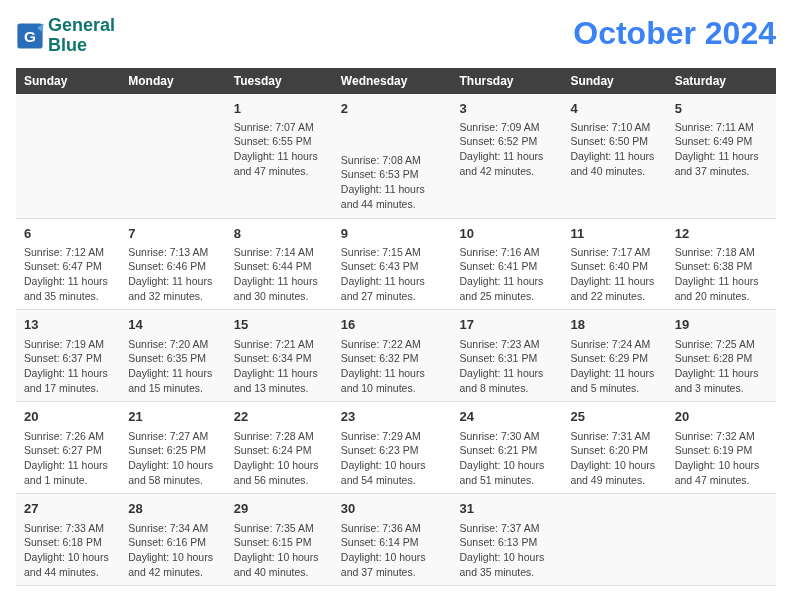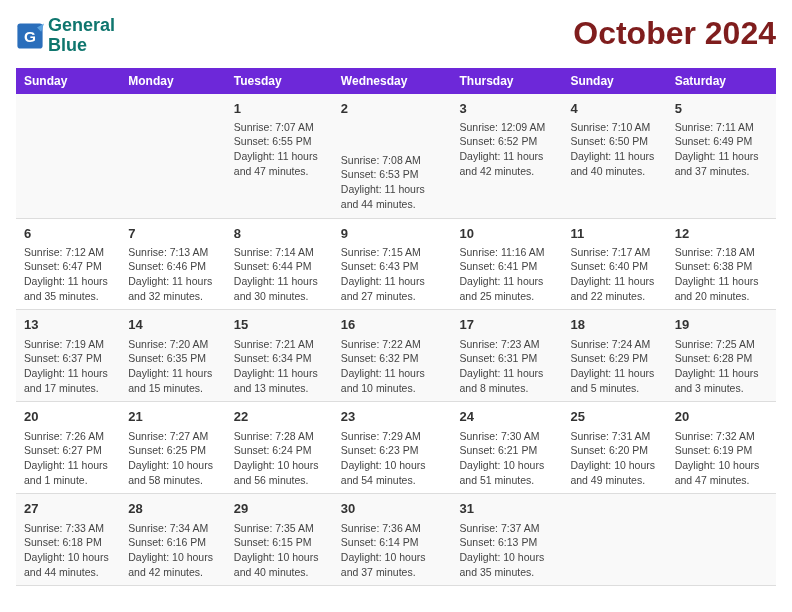--- a/index.html
+++ b/index.html
@@ -33,34 +33,34 @@
     .logo-icon {
       width: 28px;
       height: 28px;
     }
     .title-block {
       text-align: right;
     }
     .title-block h1 {
       font-size: 32px;
       font-weight: bold;
-      color: #7f1d1d;
+      color: #3b82f6;
       line-height: 1.1;
     }
     .title-block p {
       font-size: 14px;
       color: #555;
     }
     table {
       width: 100%;
       border-collapse: collapse;
       font-size: 11px;
     }
     thead tr {
-      background-color: #6d28d9;
+      background-color: #404040;
       color: #fff;
     }
     thead th {
       padding: 6px 8px;
       text-align: left;
       font-weight: bold;
       font-size: 12px;
     }
     tbody tr {
       border-bottom: 1px solid #ddd;
@@ -133,21 +133,21 @@
 Daylight: 11 hours and 47 minutes.</div>
         </td>
         <td>
           <span class="day-num">2</span>
           <div class="cell-content" style="white-space: pre-line; margin-top: 35px;">Sunrise: 7:08 AM
 Sunset: 6:53 PM
 Daylight: 11 hours and 44 minutes.</div>
         </td>
         <td>
           <span class="day-num">3</span>
-          <div class="cell-content" style="white-space: pre-line;">Sunrise: 12:09 AM
+          <div class="cell-content" style="white-space: pre-line;">Sunrise: 7:09 AM
 Sunset: 6:52 PM
 Daylight: 11 hours and 42 minutes.</div>
         </td>
         <td>
           <span class="day-num">4</span>
           <div class="cell-content" style="white-space: pre-line;">Sunrise: 7:10 AM
 Sunset: 6:50 PM
 Daylight: 11 hours and 40 minutes.</div>
         </td>
         <td>
@@ -177,21 +177,21 @@
 Daylight: 11 hours and 30 minutes.</div>
         </td>
         <td>
           <span class="day-num">9</span>
           <div class="cell-content" style="white-space: pre-line;">Sunrise: 7:15 AM
 Sunset: 6:43 PM
 Daylight: 11 hours and 27 minutes.</div>
         </td>
         <td>
           <span class="day-num">10</span>
-          <div class="cell-content" style="white-space: pre-line;">Sunrise: 11:16 AM
+          <div class="cell-content" style="white-space: pre-line;">Sunrise: 7:16 AM
 Sunset: 6:41 PM
 Daylight: 11 hours and 25 minutes.</div>
         </td>
         <td>
           <span class="day-num">11</span>
           <div class="cell-content" style="white-space: pre-line;">Sunrise: 7:17 AM
 Sunset: 6:40 PM
 Daylight: 11 hours and 22 minutes.</div>
         </td>
         <td>

